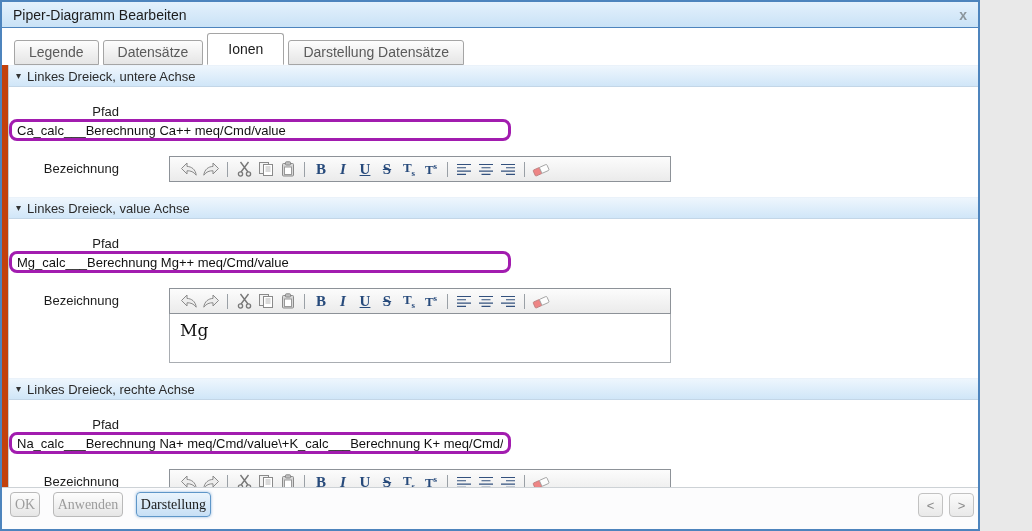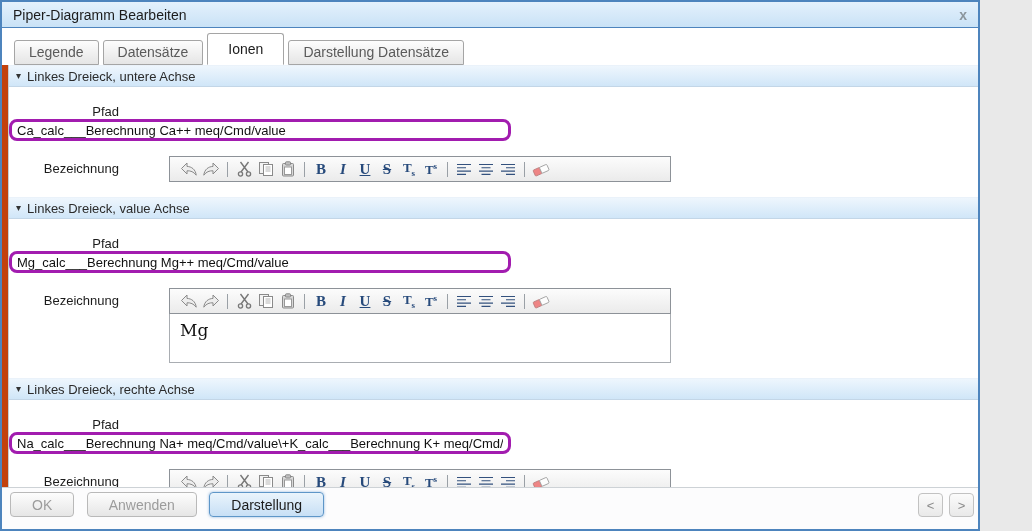--- a/index.html
+++ b/index.html
@@ -68,23 +68,23 @@
 
   
   .scrollbar { position:absolute; top:63px; left:1002px; width:26px; height:422px;
     background:#f2f3f4; border-left:1px solid #d2d5d8; }
   .scroll-thumb { position:absolute; left:9px; top:2px; width:8px; height:118px;
     background:#838587; border-radius:4px; cursor:pointer; }
 
   
   .bottombar { position:absolute; left:0; right:0; bottom:0; height:42px;
     background:#fcfcfd; border-top:1px solid #cdd2d6; }
-  .btn { position:relative; height:25px; padding:0 21px; margin:4px 0 0 8px;
+  .btn { position:relative; height:25px; padding:0 4px; margin:4px 0 0 8px;
     border:1px solid #b9b9b9; border-radius:4px;
-    background:linear-gradient(#fdfdfd,#e6e6e6); font-family:Liberation Sans, sans-serif;
+    background:linear-gradient(#fdfdfd,#e6e6e6); font-family:Liberation Serif, serif;
     font-size:14px; color:#3c3c3c; cursor:pointer; }
   .btn[disabled] { color:#9c9c9c; cursor:default; }
   .btn.primary { background:linear-gradient(#eaf4fc,#c7dff5); border-color:#5e96c8;
     box-shadow:0 0 3px rgba(90,150,210,.65); color:#1c1c1c; }
   .nav-btn { position:absolute; top:5px; width:25px; height:24px; border:1px solid #c2c2c2;
     border-radius:4px; background:linear-gradient(#fbfbfb,#e9e9e9); color:#8a8a8a;
     font-size:13px; cursor:pointer; }
   .nav-btn.prev { right:35px; }
   .nav-btn.next { right:4px; }
 </style>

